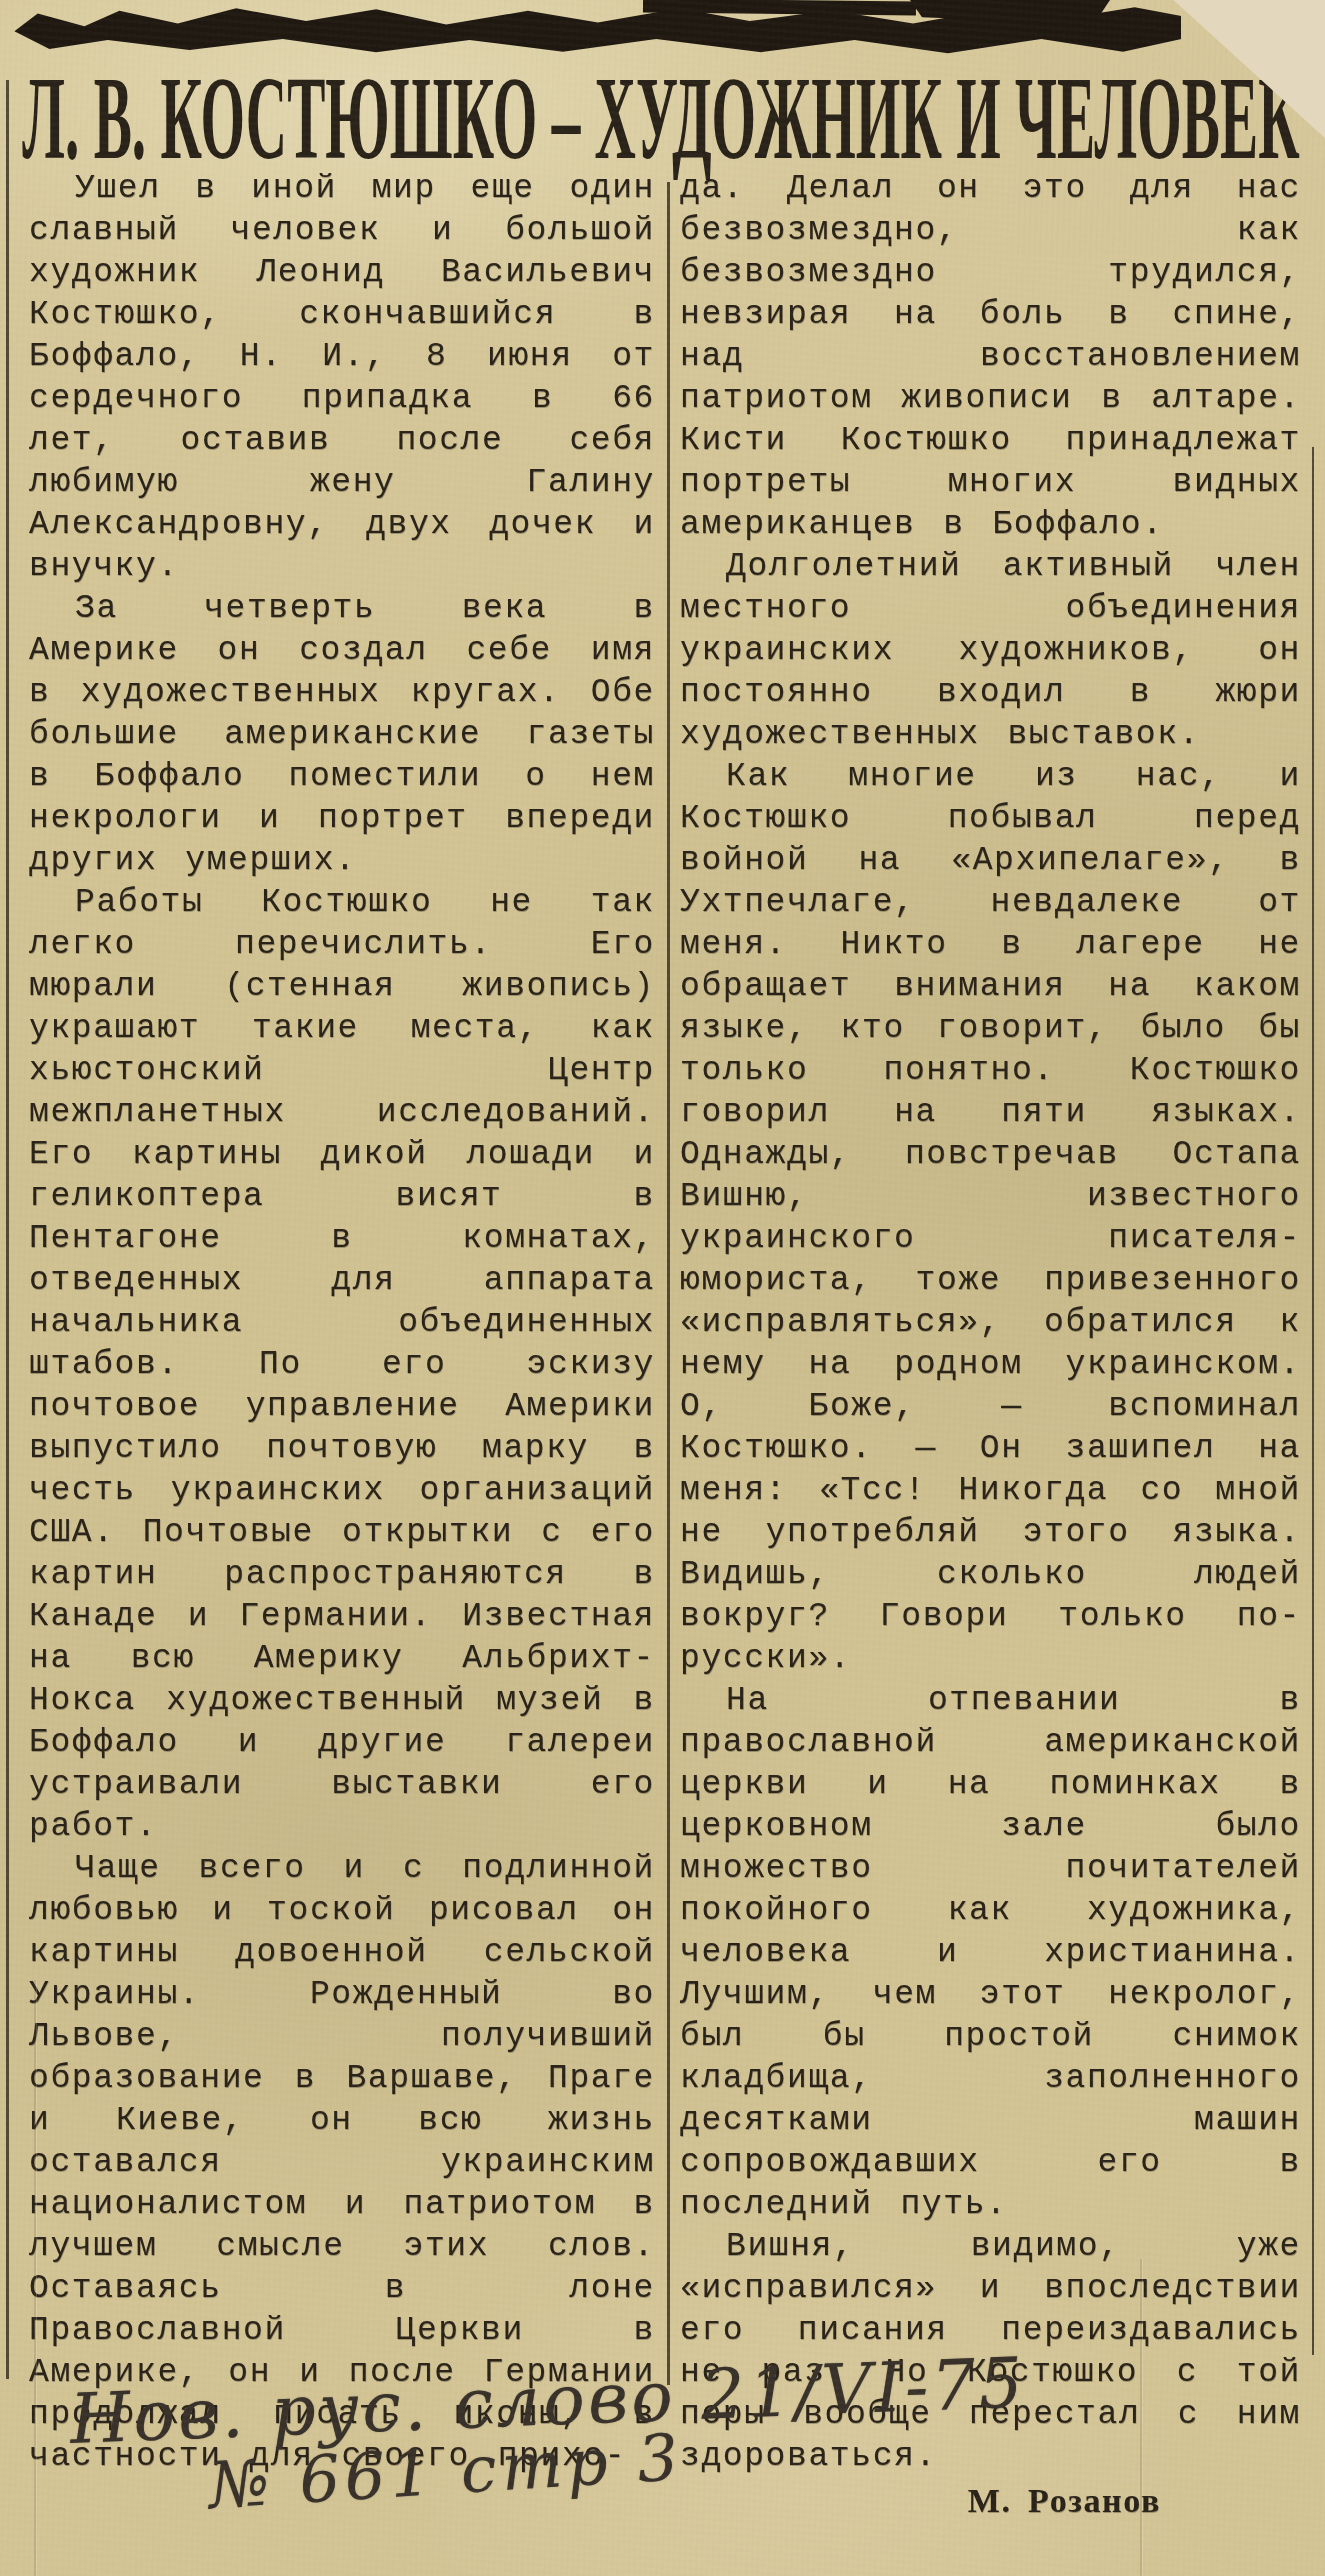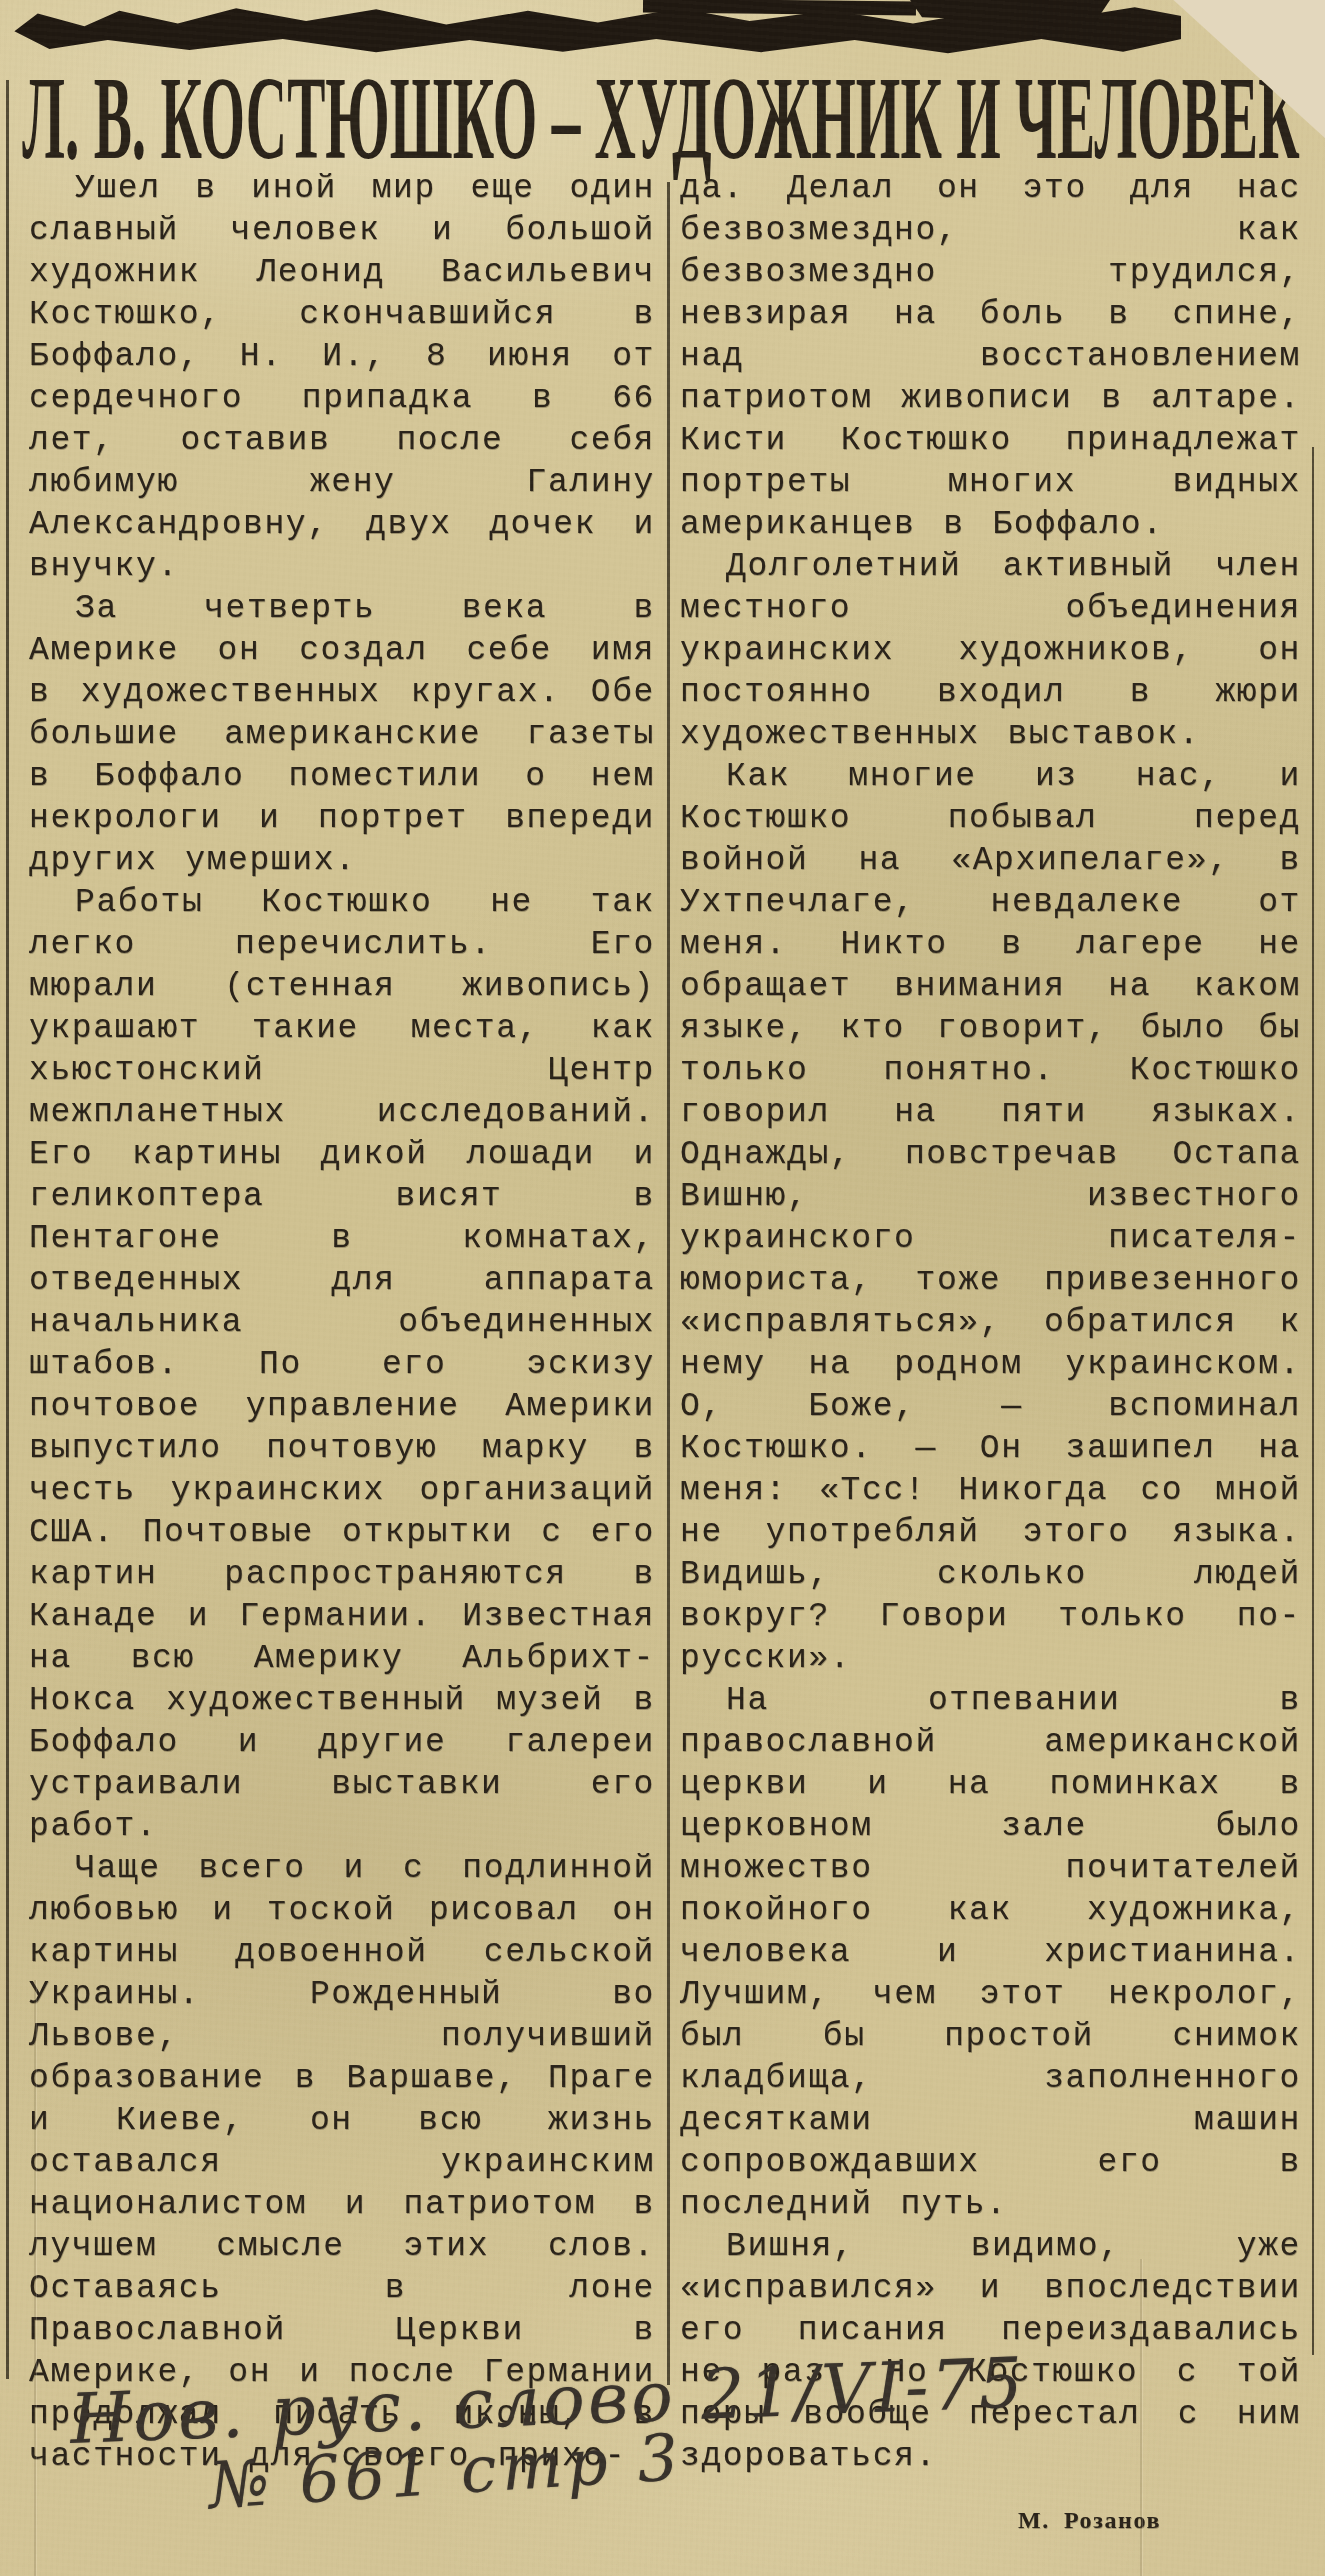--- a/index.html
+++ b/index.html
@@ -48,22 +48,22 @@
     position:absolute;top:168px;
     font-size:33px;line-height:42px;letter-spacing:1.6px;word-spacing:6.4px;
     color:var(--ink);text-align:justify;
     text-shadow:0.5px 0.5px 0 rgba(58,48,32,0.35);
   }
   .col p{margin:0;text-indent:46px;hyphens:auto;font-family:Liberation Mono, monospace;}
   .col p.noindent{text-indent:0;}
   .col-left{left:29px;width:626px;}
   .col-right{left:680px;width:621px;}
   .signature{
-    margin-top:21px;text-indent:0;text-align:right;padding-right:140px;
-    font-weight:bold;font-size:24px;
+    margin-top:2px;text-indent:0;text-align:right;padding-right:140px;
+    font-weight:bold;font-size:34px;
   }
   .handwriting{
     position:absolute;color:var(--hand);
     font-family:"DejaVu Serif", serif;font-style:italic;
     text-shadow:0 0 1.2px rgba(55,49,42,0.55);
     white-space:nowrap;
   }
   .hw-line1{left:70px;top:2379px;font-size:69px;letter-spacing:3.2px;transform:rotate(-2.2deg);transform-origin:left center;}
   .hw-line2{left:209px;top:2449px;font-size:64px;letter-spacing:4.8px;transform:rotate(-3.5deg);transform-origin:left center;}
   .crease{position:absolute;width:1.6px;background:rgba(95,82,48,0.18);box-shadow:0.8px 0 0 rgba(255,248,225,0.25);}

